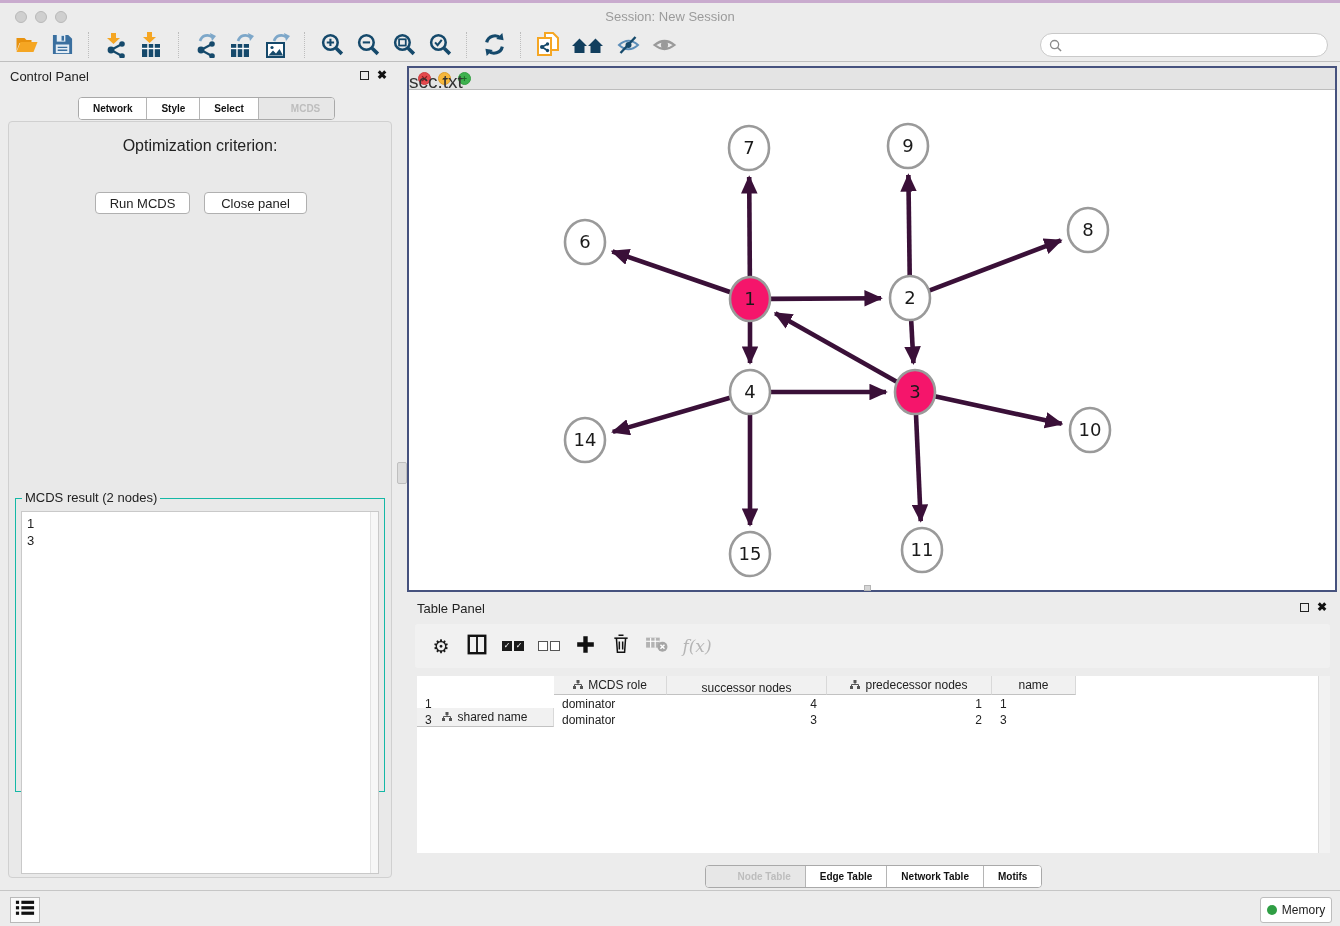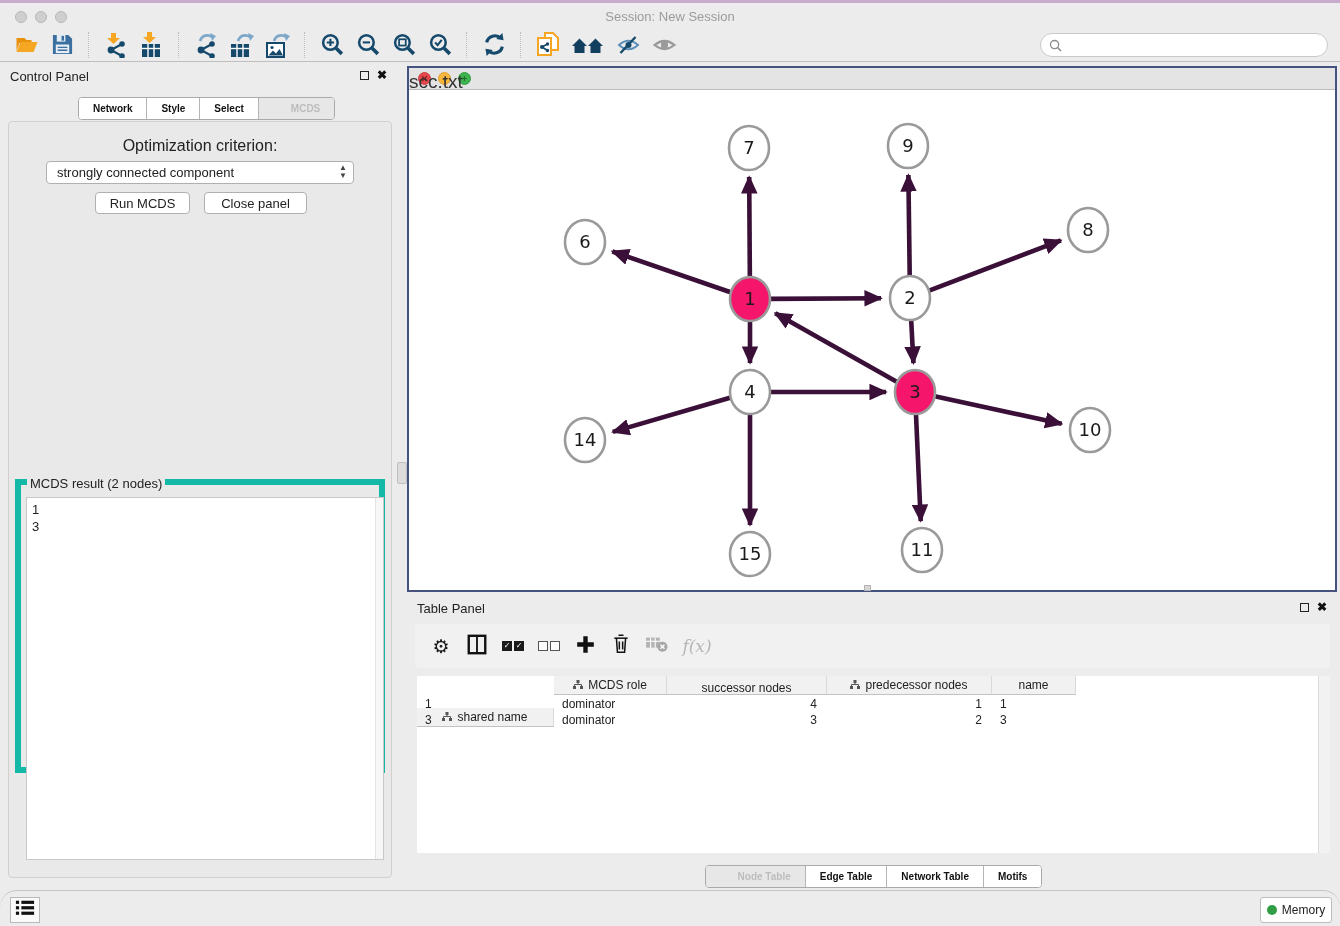--- a/index.html
+++ b/index.html
@@ -30,21 +30,21 @@
   .win-close{position:absolute;top:2px;font-size:12px;font-weight:bold;color:#111;line-height:14px;}
   .seg{position:absolute;display:flex;height:21px;border:1px solid #a9a9a9;border-radius:4px;overflow:hidden;background:#fff;}
   .seg .tab{padding:0 14px;font-size:10px;font-weight:600;color:#111;display:flex;align-items:center;border-right:1px solid #b5b5b5;background:#fff;}
   .seg .tab:last-child{border-right:none;}
   .seg .tab.active{background:#e7e7e7;color:#bdbdbd;padding-left:32px;}
   .cp-pane{left:8px;top:121px;width:384px;height:757px;background:#e9e9e9;border:1px solid #d0d0d0;border-radius:4px;box-sizing:border-box;}
   .opt-label{position:absolute;left:0;width:100%;top:15px;text-align:center;font-size:16px;}
   .select{position:absolute;left:37px;top:39px;width:308px;height:23px;background:#fff;border:1px solid #b0b0b0;border-radius:4px;box-sizing:border-box;display:flex;align-items:center;padding-left:10px;font-size:13px;}
   .select .stepper{position:absolute;right:6px;top:2px;display:flex;flex-direction:column;line-height:8px;font-size:8px;color:#444;}
   .btn{position:absolute;height:22px;background:#fff;border:1px solid #b0b0b0;border-radius:4px;box-sizing:border-box;font-size:13px;display:flex;align-items:center;justify-content:center;}
-  .fieldset{position:absolute;left:6px;top:357px;width:370px;height:294px;border:6px solid #14b8a6;box-sizing:border-box;}
+  .fieldset{position:absolute;left:6px;top:376px;width:370px;height:294px;border:1px solid #14b8a6;box-sizing:border-box;}
   .fieldset-legend{position:absolute;left:6px;top:-9px;background:#e9e9e9;padding:0 3px;font-size:13px;}
   .result-box{position:absolute;left:5px;top:12px;width:358px;height:363px;background:#fff;border:1px solid #c9c9c9;box-sizing:border-box;}
   .result-text{position:absolute;left:5px;top:3px;font-size:13px;line-height:17px;white-space:pre;}
   .result-scroll{position:absolute;right:0;top:0;width:8px;height:100%;background:#f7f7f7;border-left:1px solid #e3e3e3;box-sizing:border-box;}
   .splitter{left:400px;top:62px;width:5px;height:828px;}
   .splitter-grip{position:absolute;left:-3px;top:400px;width:10px;height:22px;background:#dcdcdc;border:1px solid #bfbfbf;border-radius:2px;box-sizing:border-box;}
 
   
   .net-window{left:407px;top:66px;width:930px;height:526px;border:2px solid #46527e;background:#fff;box-sizing:border-box;}
   .net-titlebar{position:absolute;left:0;top:0;width:100%;height:22px;background:#e4e4e4;border-bottom:1px solid #bdbdbd;box-sizing:border-box;}
@@ -68,21 +68,21 @@
   .fx{font-family:"DejaVu Serif",serif;font-style:italic;font-size:17px;color:#b5b5b5;}
   .tp-table{left:417px;top:676px;width:913px;height:177px;background:#fff;}
   .tp-head{position:absolute;left:0;top:0;height:19px;display:flex;}
   .th{background:#f1f1f1;border-right:1px solid #d9d9d9;border-bottom:1px solid #c2c2c2;box-sizing:border-box;display:flex;align-items:center;justify-content:center;gap:5px;font-size:12px;color:#222;height:19px;}
   .tr{position:absolute;left:0;display:flex;height:16px;}
   .td{font-size:12px;box-sizing:border-box;display:flex;align-items:center;height:16px;}
   .tp-scroll{position:absolute;right:0;top:0;width:12px;height:177px;background:#f2f2f2;border-left:1px solid #dcdcdc;box-sizing:border-box;}
   .tp-tabs-wrap{left:407px;top:865px;width:933px;height:22px;display:flex;justify-content:center;}
 
   
-  .statusbar{left:0;top:890px;width:1340px;height:36px;background:#ececec;border-top:1px solid #c6c6c6;box-sizing:border-box;border-radius:17px;}
+  .statusbar{left:0;top:890px;width:1340px;height:36px;background:#ececec;border-top:1px solid #c6c6c6;box-sizing:border-box;}
   .list-btn{position:absolute;left:10px;top:6px;width:30px;height:26px;background:#fafafa;border:1px solid #b9b9b9;box-sizing:border-box;display:flex;align-items:center;justify-content:center;}
   .memory-btn{position:absolute;right:8px;top:6px;width:72px;height:26px;background:#fff;border:1px solid #bdbdbd;border-radius:3px;box-sizing:border-box;display:flex;align-items:center;justify-content:center;gap:5px;font-size:12px;}
   .memory-dot{width:10px;height:10px;border-radius:50%;}
 </style>
 </head>
 <body>
 
 <div class="abs titlebar">
   <span class="traffic" style="left:15px"></span>
   <span class="traffic" style="left:35px"></span>
@@ -285,27 +285,20 @@
   <span class="win-close" style="left:377px">✖</span>
 </div>
 <div class="seg" style="left:78px;top:97px;">
   <div class="tab">Network</div>
   <div class="tab">Style</div>
   <div class="tab">Select</div>
   <div class="tab active">MCDS</div>
 </div>
 <div class="abs cp-pane">
   <div class="opt-label">Optimization criterion:</div>
-  <div class="select">
-    <span>strongly connected component</span>
-    <span class="stepper">
-        <span>▲</span>
-        <span>▼</span>
-      </span>
-  </div>
   <div class="btn" style="left:86px;top:70px;width:95px;">Run MCDS</div>
   <div class="btn" style="left:195px;top:70px;width:103px;">Close panel</div>
   <div class="fieldset">
     <span class="fieldset-legend">MCDS result (2 nodes)</span>
     <div class="result-box">
       <div class="result-text" id="result-text">1
 3</div>
       <div class="result-scroll"></div>
     </div>
   </div>

